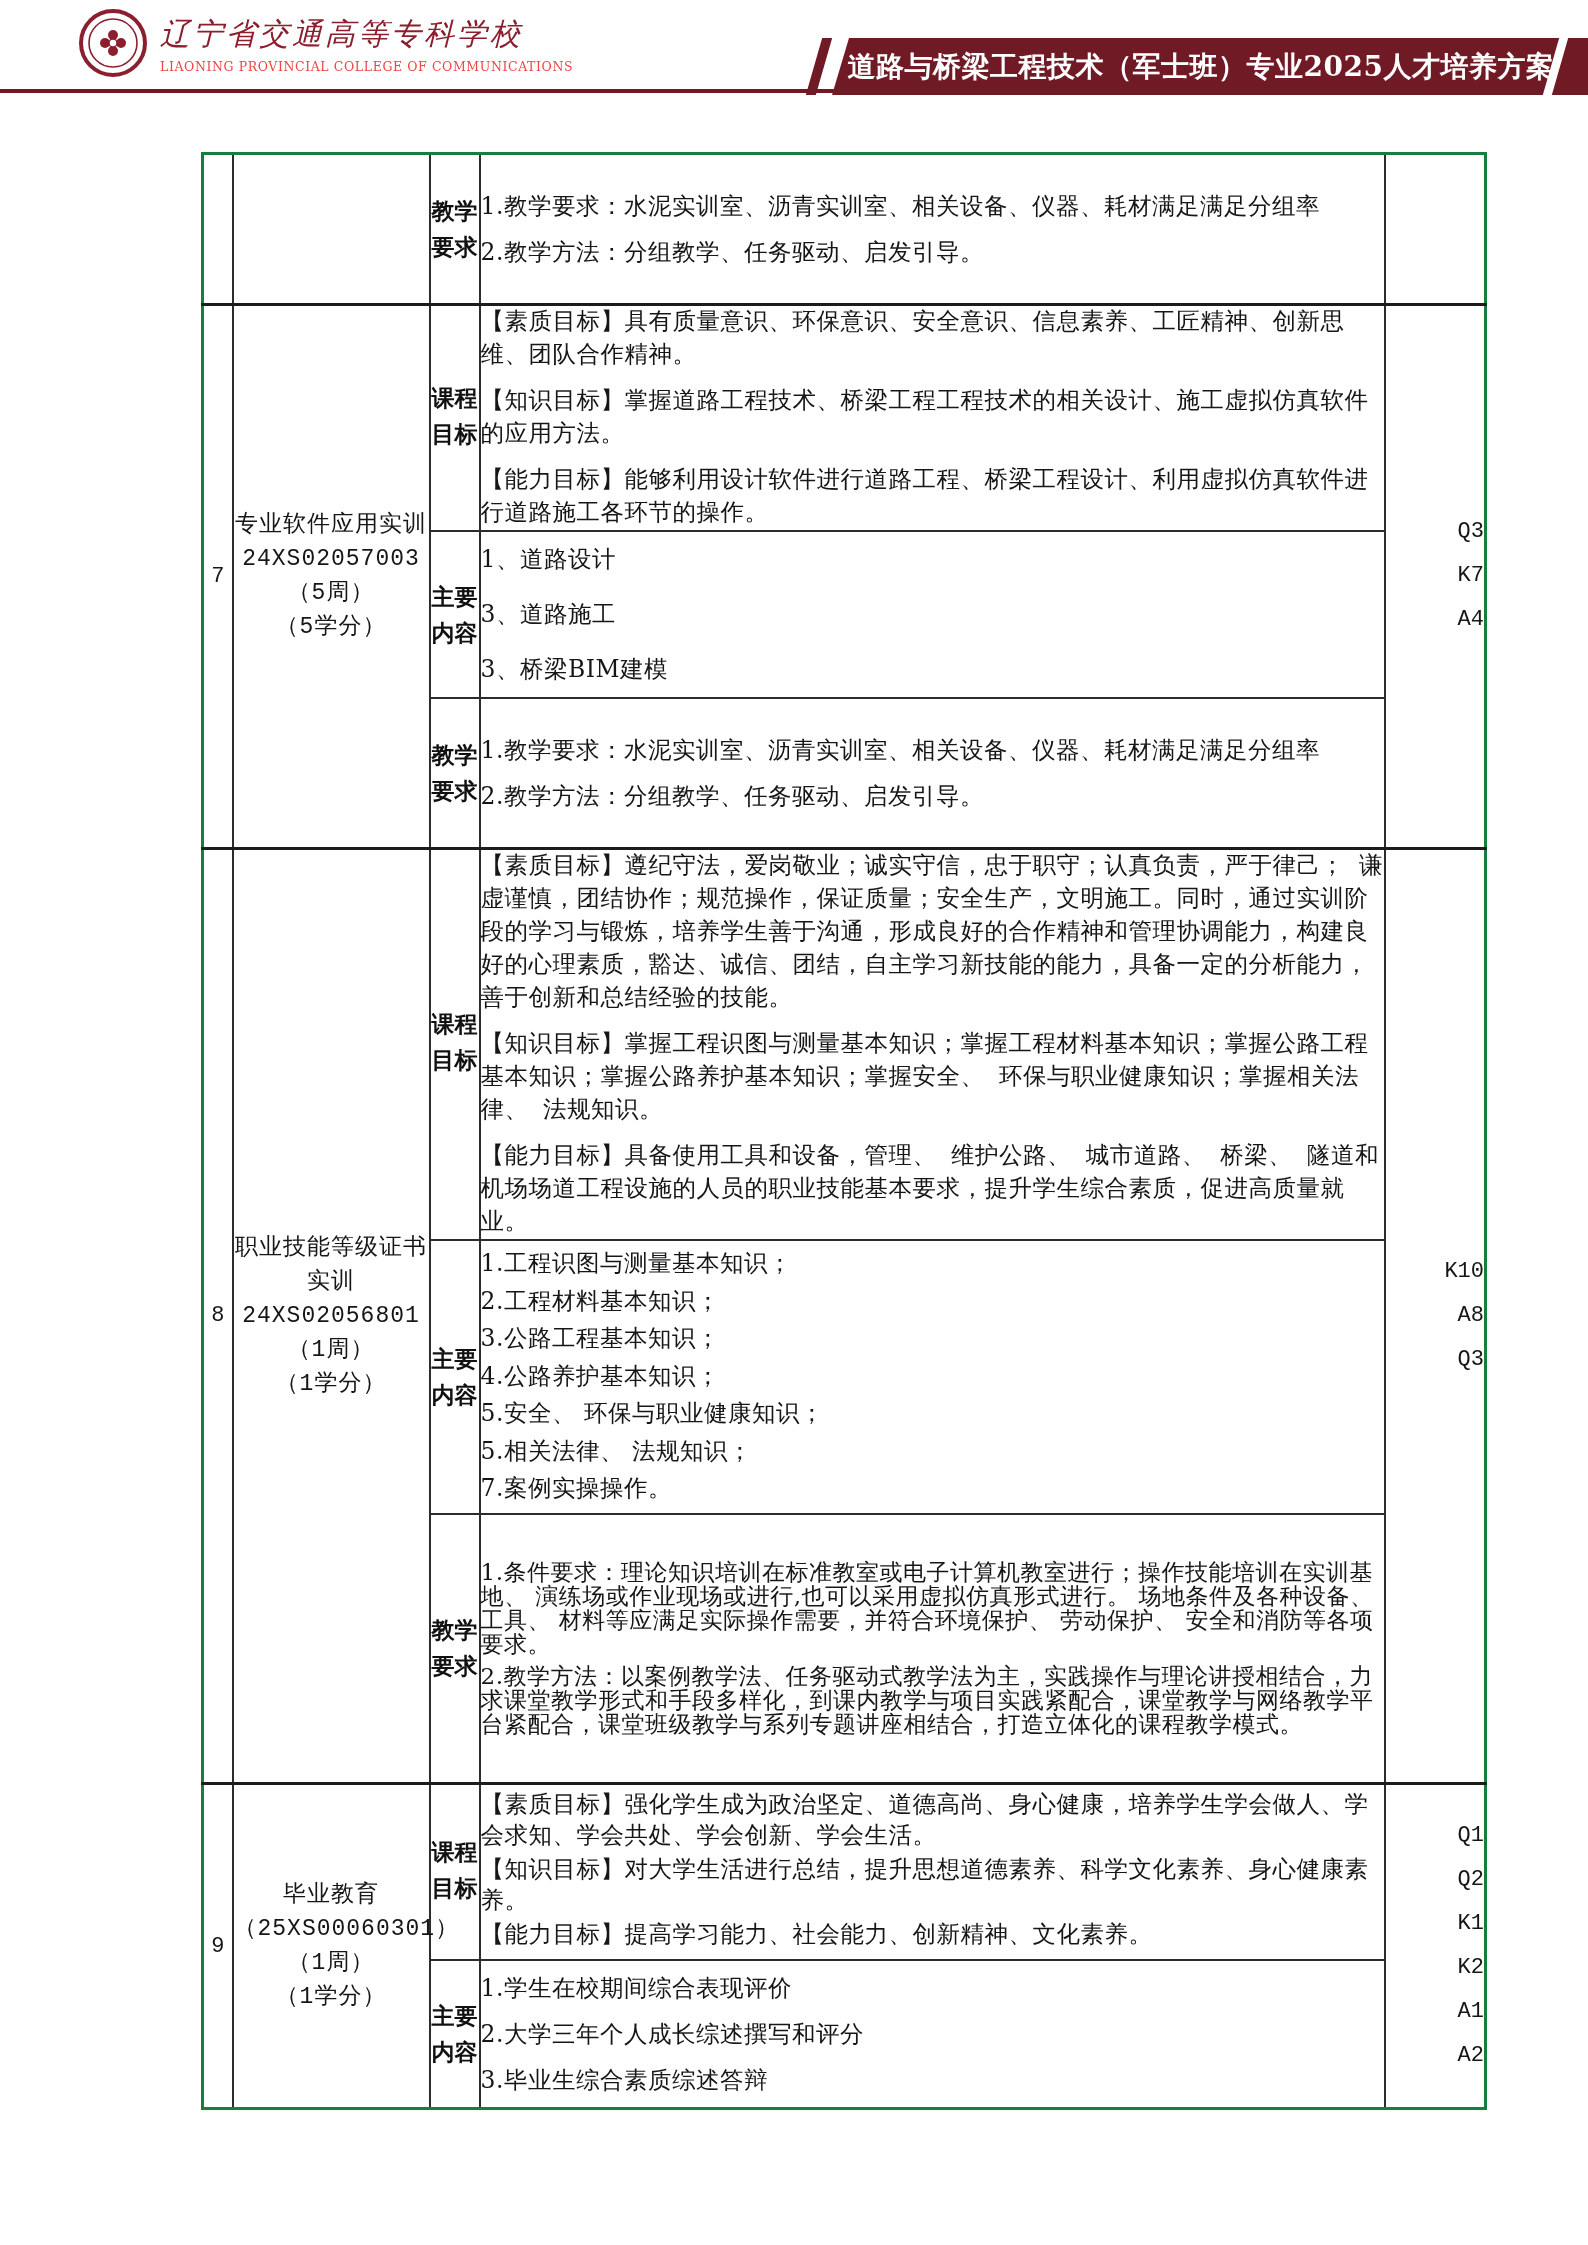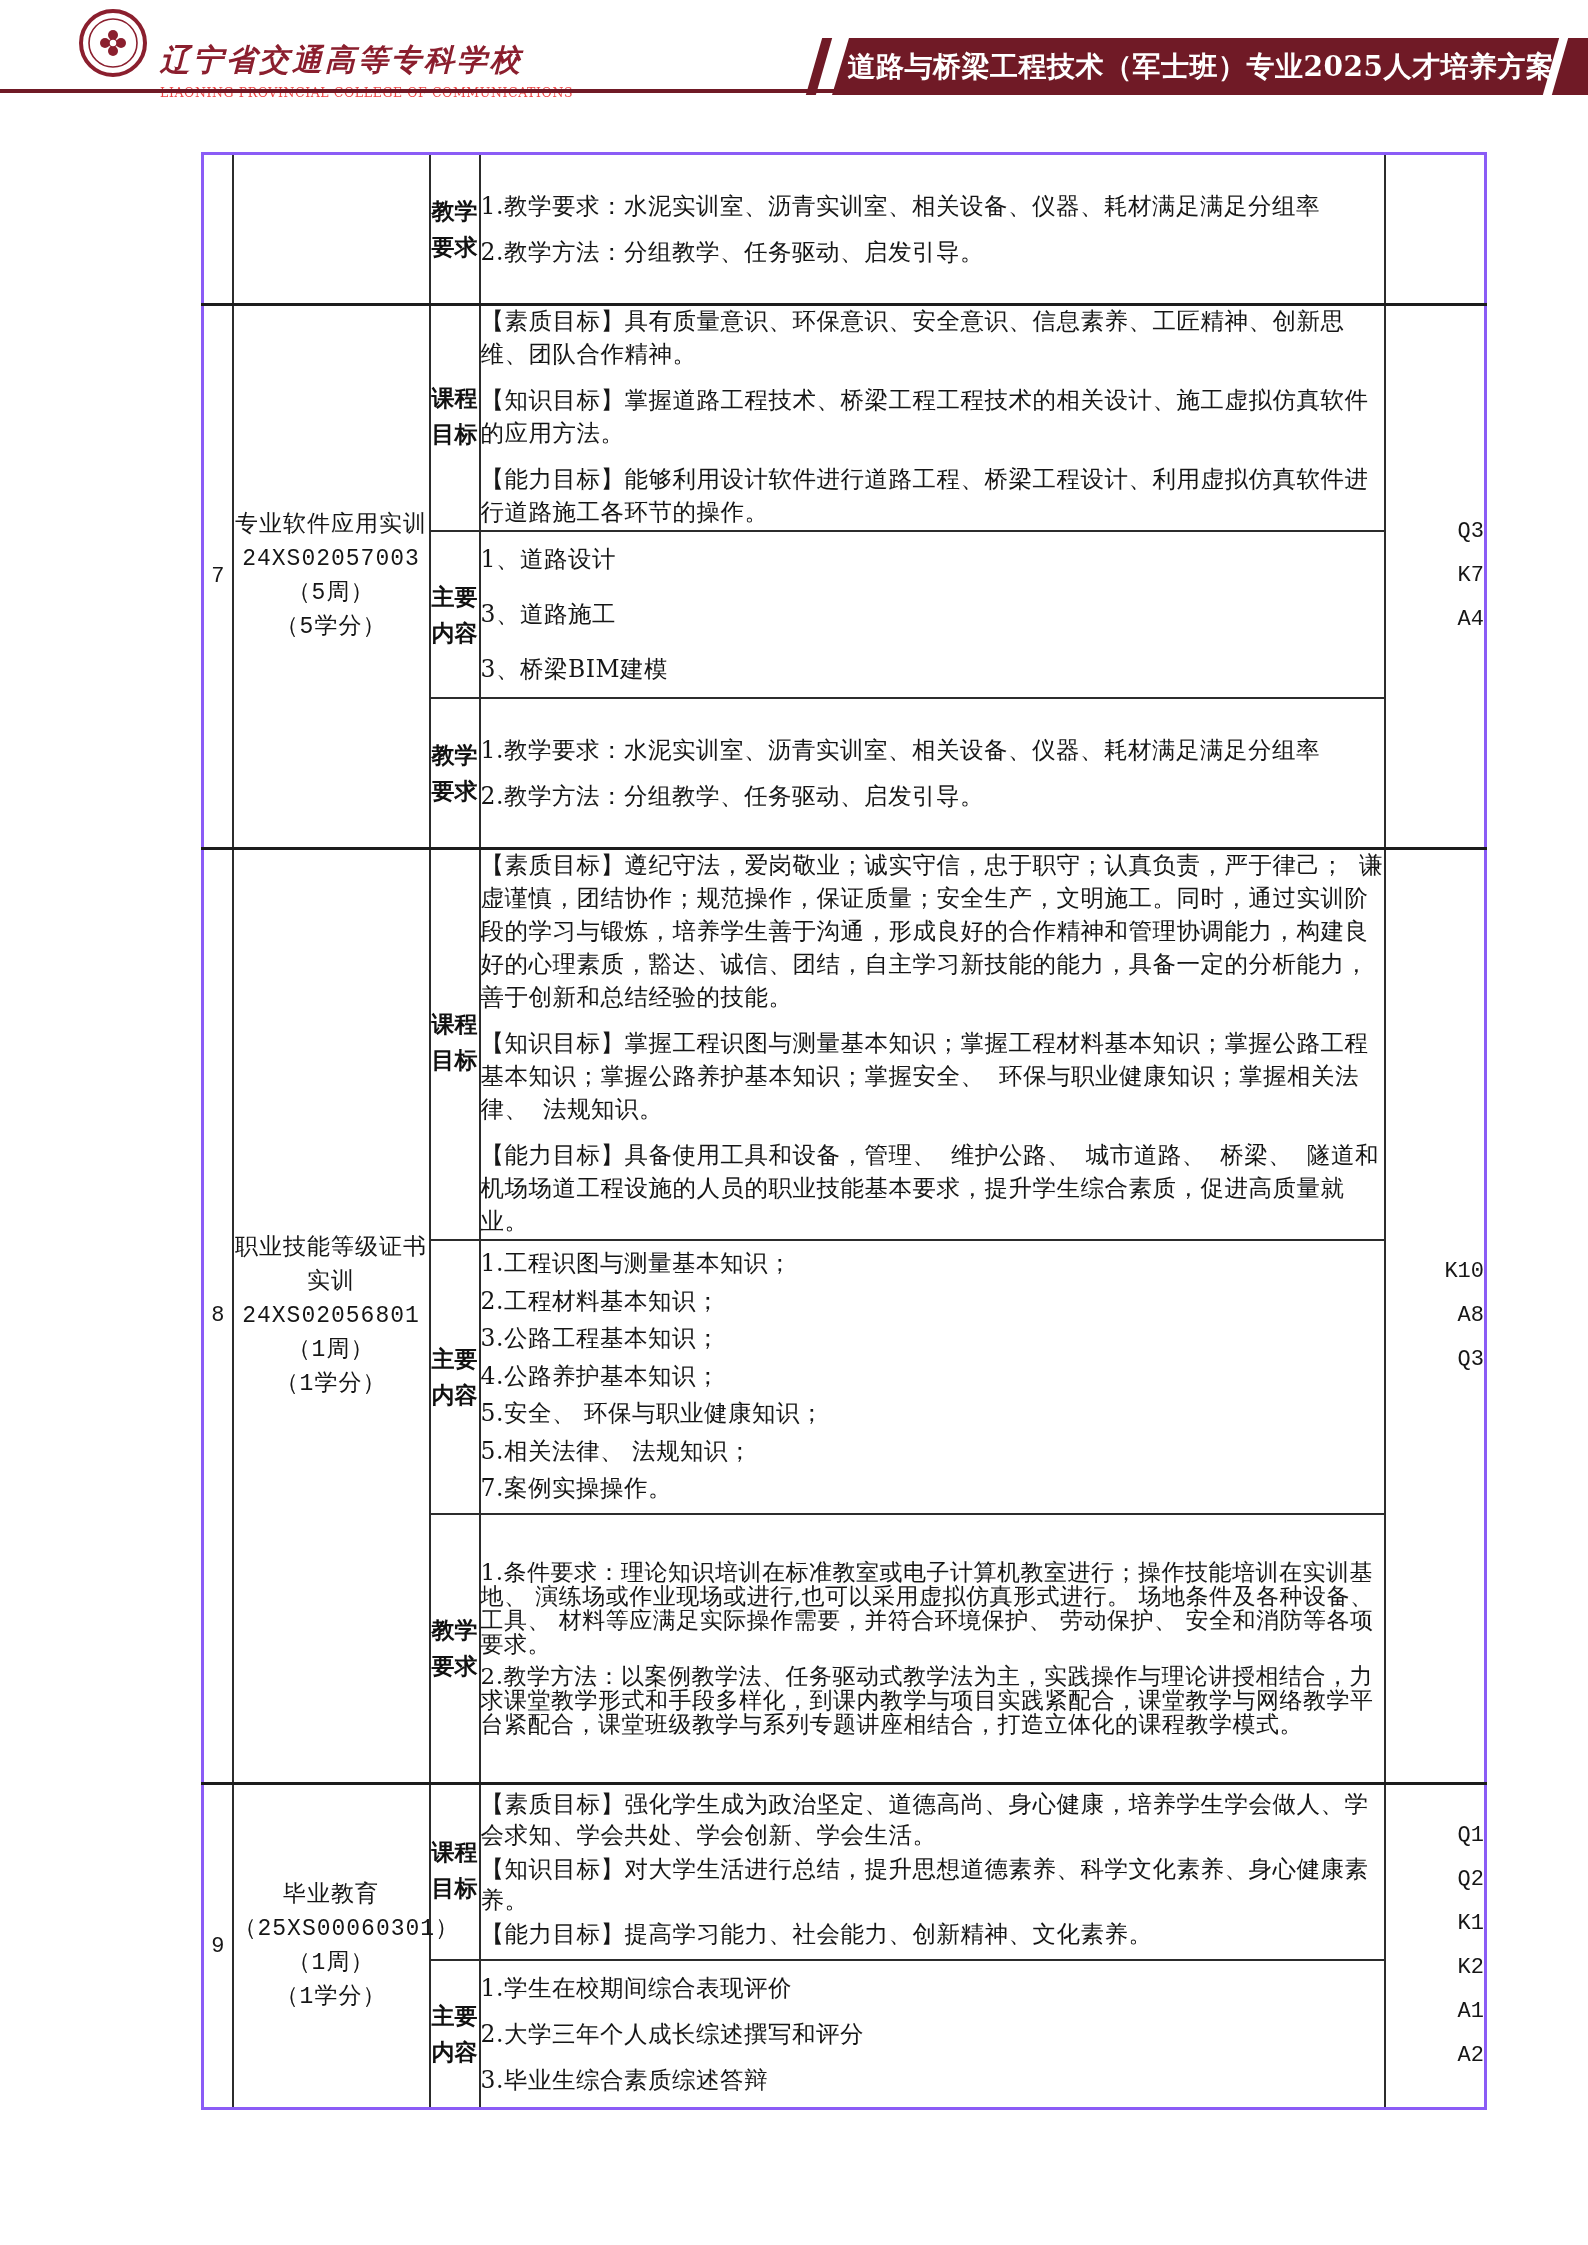--- a/index.html
+++ b/index.html
@@ -6,22 +6,22 @@
   .page{
     position:relative; width:1588px; height:2245px; margin:0 auto;
     background:#ffffff; overflow:hidden;
     font-family:"DejaVu Serif","Liberation Serif",serif;
     color:#161616;
   }
   
   .logo{position:absolute;left:78px;top:8px;width:70px;height:70px;}
   .school{position:absolute;left:160px;top:14px;}
   .school-cn{
-    font-size:30px;font-weight:bold;color:#8b1f2e;letter-spacing:3px;
-    font-style:italic; white-space:nowrap;margin-top:26px;
+    font-size:30px;font-weight:normal;color:#8b1f2e;letter-spacing:3px;
+    font-style:italic; white-space:nowrap;
   }
   .school-en{
     font-size:12.5px;color:#ef4444;letter-spacing:0.6px;margin-top:4px;white-space:nowrap;
   }
   .rule{position:absolute;left:0;top:89px;width:100%;height:4px;background:#701a26;}
   .banner{position:absolute;left:806px;top:38px;right:0;height:57px;}
   .banner-sliver{
     position:absolute;left:8px;top:0;bottom:0;width:10px;background:#701a26;
     transform:skewX(-16deg);
   }
@@ -35,21 +35,21 @@
     transform:skewX(-16deg);z-index:2;
   }
   .banner-title{
     position:relative;z-index:1;color:#ffffff;font-weight:bold;font-size:28px;
     letter-spacing:0.5px;padding:0 44px 0 26px;white-space:nowrap;
   }
   
   .tbl{
     position:absolute;left:201px;top:152px;width:1283px;
     border-collapse:collapse;table-layout:fixed;
-    border:3px solid #8b5cf6;
+    border:3px solid #15803d;
   }
   .tbl td{border:2px solid #2c2c2c;padding:0;vertical-align:middle;}
   tr.major > td{border-top:3px solid #1c1c1c;font-family:Liberation Mono, monospace;}
   .num-cell{text-align:center;font-size:22px;}
   .name-cell{text-align:center;font-size:23px;letter-spacing:1px;}
   .name-cell .nm{line-height:34px;}
   .label-cell{
     text-align:center;font-weight:bold;font-size:23px;line-height:36px;
     padding:0;color:#111;
   }

